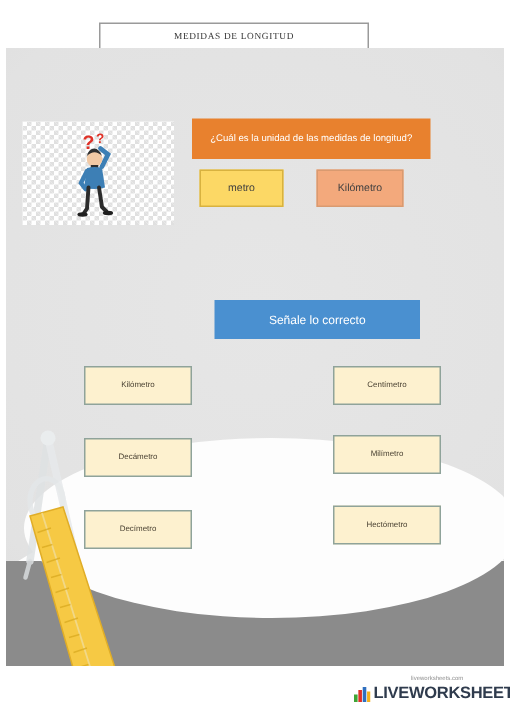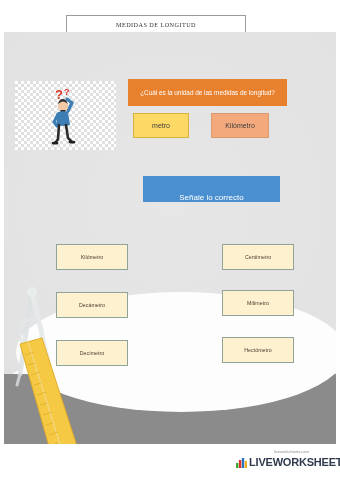--- a/index.html
+++ b/index.html
@@ -147,26 +147,26 @@
     width: 58px;
     height: 25px;
     background: #f3a97c;
     border: 1px solid #d99a70;
   }
 
   
   #blue-banner {
     position: absolute;
     left: 139px;
-    top: 144px;
+    top: 168px;
     width: 137px;
     height: 26px;
     background: #4a90d0;
     display: flex;
-    align-items: flex-end;
+    align-items: center;
     justify-content: center;
   }
   #blue-banner-text {
     color: #ffffff;
     font-size: 8px;
   }
 
   
   .option-box {
     position: absolute;

